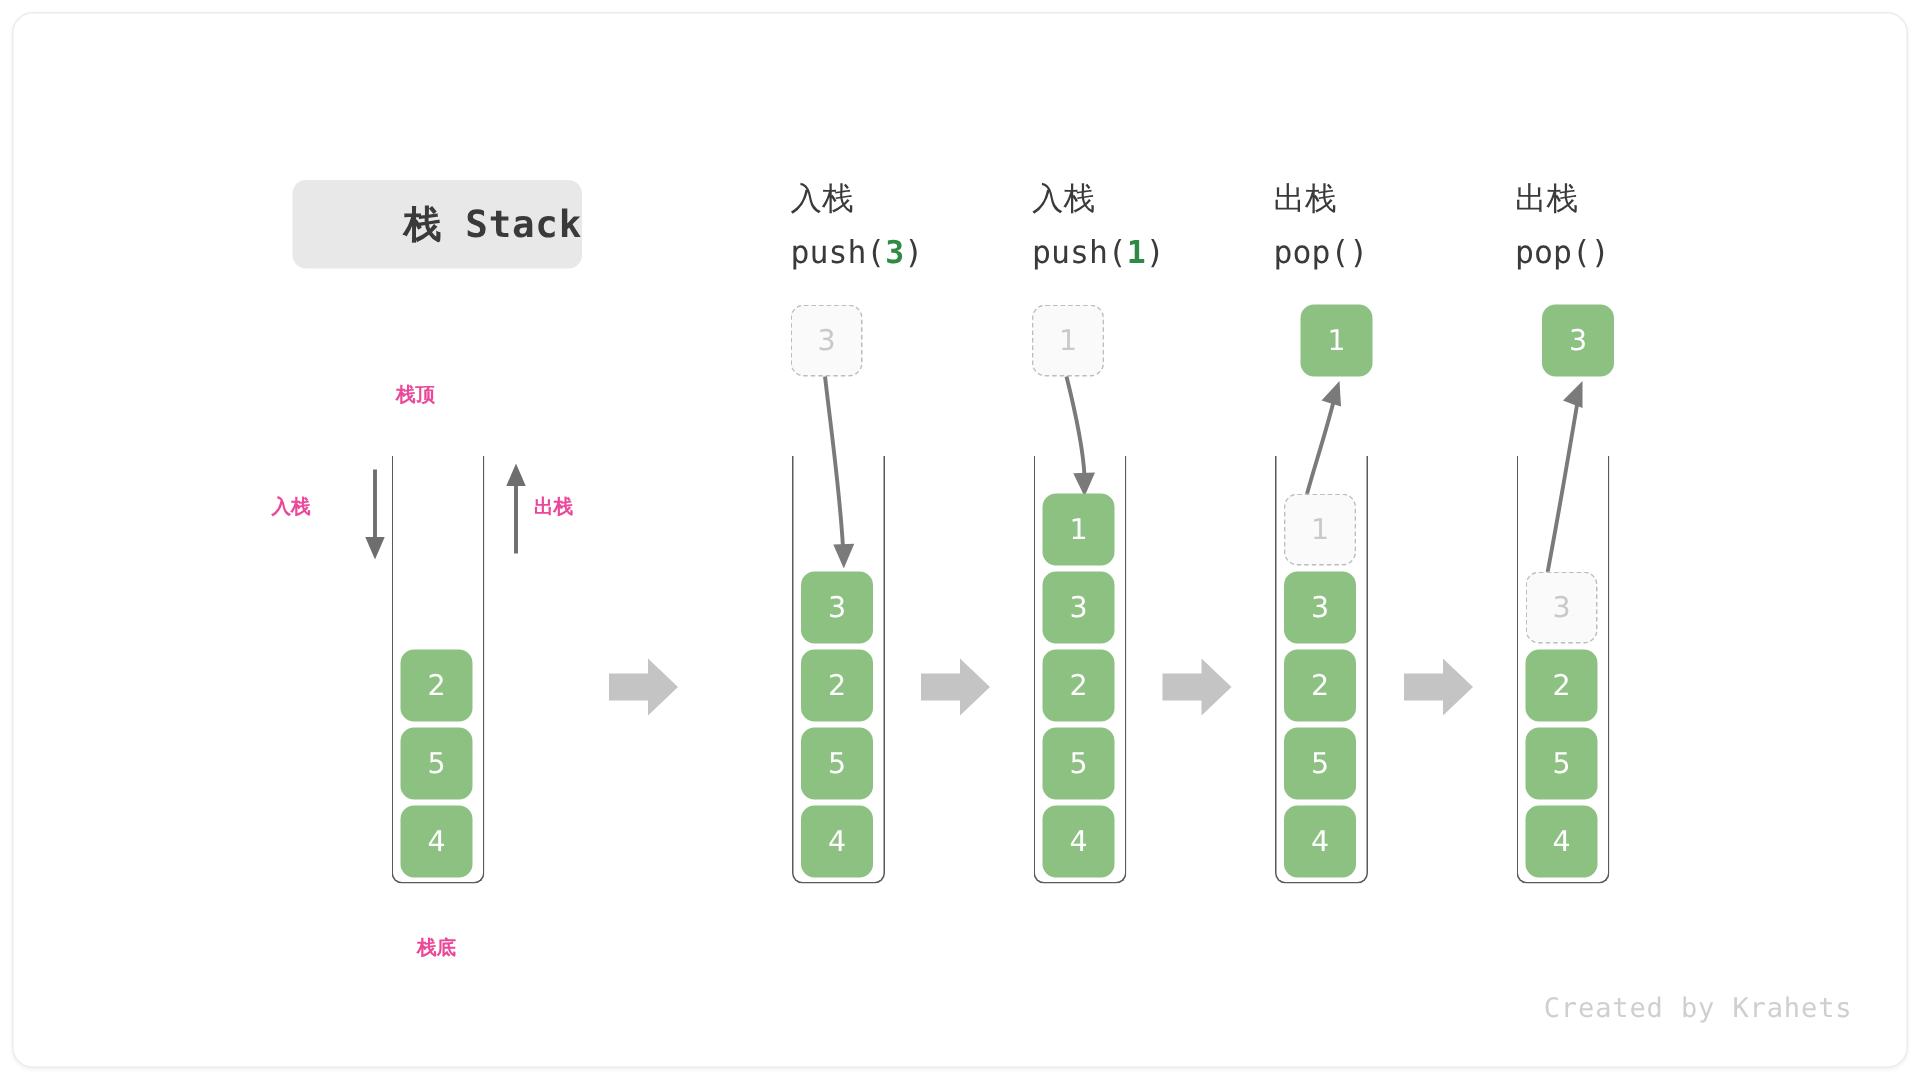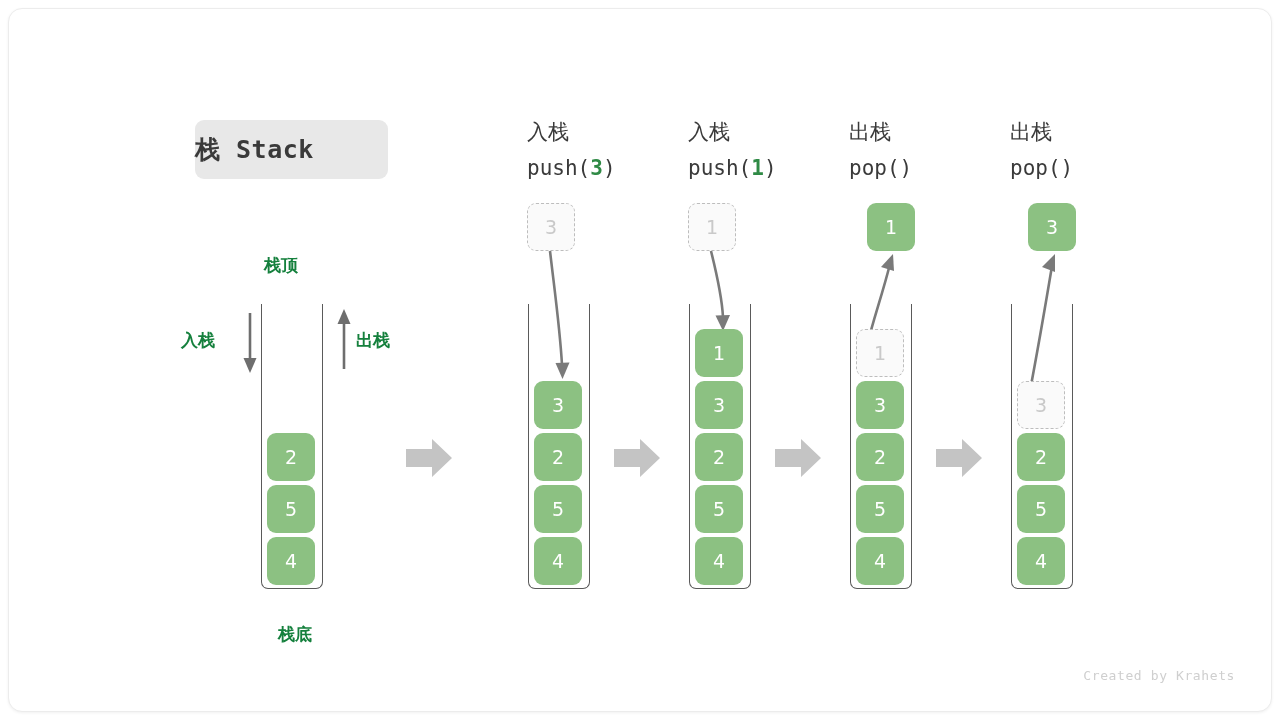--- a/index.html
+++ b/index.html
@@ -31,36 +31,36 @@
   
   #title-badge {
     left: 186px;
     top: 111px;
     width: 193px;
     height: 59px;
     background: #e8e8e8;
     border-radius: 9px;
     display: flex;
     align-items: center;
-    justify-content: flex-start;
+    justify-content: flex-end;
   }
   #title-badge .t {
     font-family: "DejaVu Sans Mono", "Liberation Mono", monospace;
     font-size: 25px;
     font-weight: bold;
     color: #3a3a3a;
     letter-spacing: 0.5px;
   }
 
   
   .cjk-bold {
     font-family: "DejaVu Sans", "Liberation Sans", sans-serif;
     font-weight: bold;
-    color: #15803d;
-    font-size: 17px;
+    color: #ec4899;
+    font-size: 13px;
     white-space: nowrap;
   }
   .op-label {
     font-family: "DejaVu Sans Mono", "Liberation Mono", monospace;
     font-size: 21px;
     color: #3a3a3a;
     white-space: nowrap;
     text-align: left;
     line-height: 36px;
   }
@@ -97,21 +97,21 @@
   .cell.ghost {
     background: #fafafa;
     color: #c9c9c9;
     border: 1.6px dashed #bdbdbd;
   }
 
   #footer {
     right: 36px;
     bottom: 28px;
     font-family: "DejaVu Sans Mono", "Liberation Mono", monospace;
-    font-size: 13px;
+    font-size: 18px;
     color: #cfcfcf;
     letter-spacing: 0.6px;
   }
 
   svg { overflow: visible; }
 </style>
 </head>
 <body>
 
 <div id="card">

